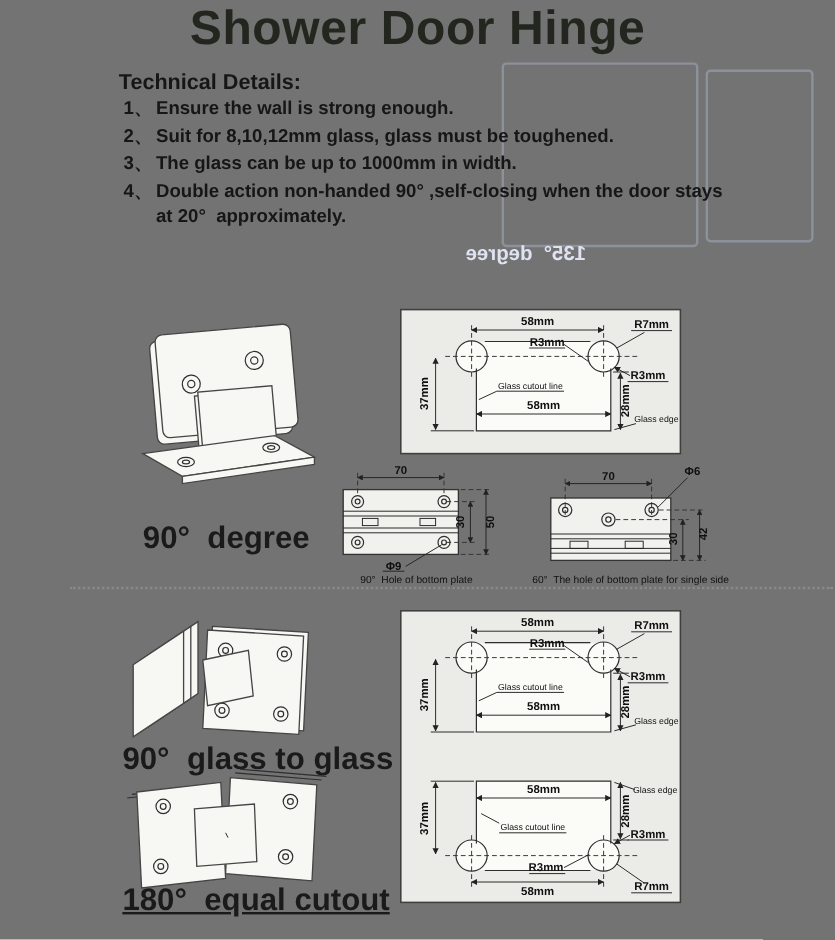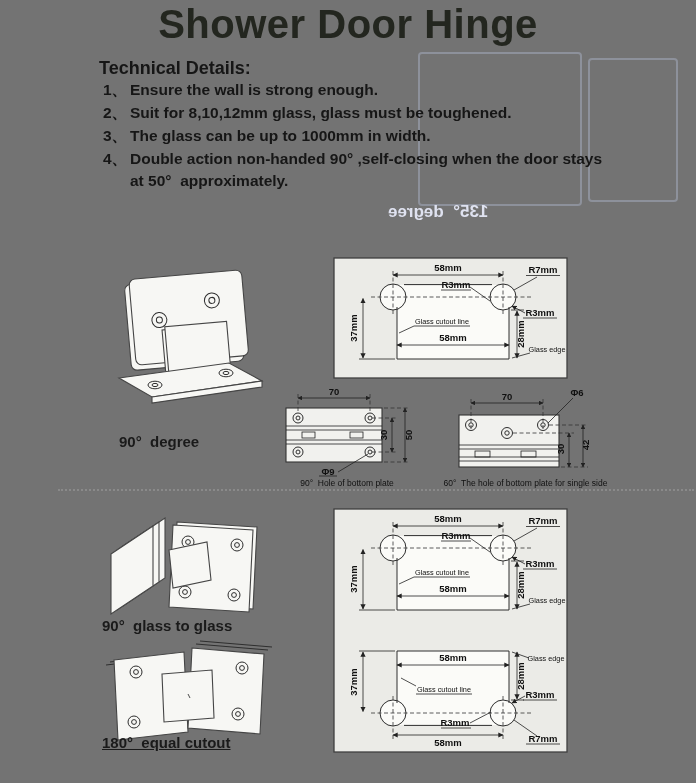--- a/index.html
+++ b/index.html
@@ -6,21 +6,21 @@
   #page{position:relative;width:696px;height:783px;background:#737373;overflow:hidden;
         font-family:"Liberation Sans",sans-serif;color:#1b1b1b;}
   .abs{position:absolute;}
   
   .ghostbox{position:absolute;border:2px solid rgba(190,200,230,0.35);border-radius:4px;}
   .ghosttext{position:absolute;color:#dfe2f0;font-weight:bold;transform:scaleX(-1);white-space:pre;}
   #title{left:0;right:0;top:2px;text-align:center;font-size:40px;font-weight:bold;color:#23261f;letter-spacing:0.5px;}
   .tech-head{left:99px;top:58px;font-size:18px;font-weight:bold;color:#161616;}
   .tech-line{position:absolute;left:103px;font-size:15.5px;font-weight:bold;color:#161616;white-space:pre-wrap;}
   .tech-num{display:inline-block;width:27px;}
-  .biglabel{position:absolute;font-size:15px;font-weight:bold;color:#1a1a1a;white-space:pre;}
+  .biglabel{position:absolute;font-size:26px;font-weight:bold;color:#1a1a1a;white-space:pre;}
   .caption{position:absolute;font-size:8.5px;color:#111;text-align:center;white-space:pre;}
   .divider{position:absolute;left:58px;width:636px;top:489px;border-top:2px dotted #8a8a8a;height:0;}
   svg{position:absolute;overflow:visible;}
   svg text{font-family:"Liberation Sans",sans-serif;fill:#101010;}
   .dt{font-size:9.5px;font-weight:bold;}
   .ds{font-size:7.3px;}
   .ln{stroke:#2e2e2e;stroke-width:1;fill:none;}
   .thin{stroke:#222;stroke-width:0.8;fill:none;}
   .dash{stroke:#333;stroke-width:0.8;fill:none;stroke-dasharray:4,2.5;}
   .glass{fill:#f7f7f4;stroke:#454545;stroke-width:1.1;}
@@ -36,21 +36,21 @@
   <div class="ghosttext" style="left:388px;top:202px;font-size:17px;">135°  degree</div>
   <div class="ghosttext" style="left:452px;top:511px;font-size:14px;color:#e6e8f3;">180°  degree</div>
 
   <div id="title" class="abs">Shower Door Hinge</div>
 
   <div class="abs tech-head">Technical Details:</div>
   <div class="tech-line" style="top:80px;"><span class="tech-num">1、</span><span>Ensure the wall is strong enough.</span></div>
   <div class="tech-line" style="top:103px;"><span class="tech-num">2、</span><span>Suit for 8,10,12mm glass, glass must be toughened.</span></div>
   <div class="tech-line" style="top:126px;"><span class="tech-num">3、</span><span>The glass can be up to 1000mm in width.</span></div>
   <div class="tech-line" style="top:149px;"><span class="tech-num">4、</span><span>Double action non-handed 90° ,self-closing when the door stays</span></div>
-  <div class="tech-line" style="top:172px;left:130px;"><span>at 50°  approximately.</span></div>
+  <div class="tech-line" style="top:172px;left:130px;"><span>at 20°  approximately.</span></div>
 
   <svg style="left:103px;top:266px;" width="165" height="140" viewBox="0 0 165 140">
     <g transform="rotate(-5 80 60)">
       <rect x="25" y="14" width="113" height="86" rx="6" class="glass" fill="none"></rect>
       <rect x="30" y="9" width="113" height="86" rx="6" class="glass"></rect>
       <circle cx="57" cy="52" r="7.5" class="ln"></circle>
         <circle cx="57" cy="52" r="3" class="ln"></circle>
       <circle cx="111" cy="37" r="7.5" class="ln"></circle>
         <circle cx="111" cy="37" r="3" class="ln"></circle>
     </g>

